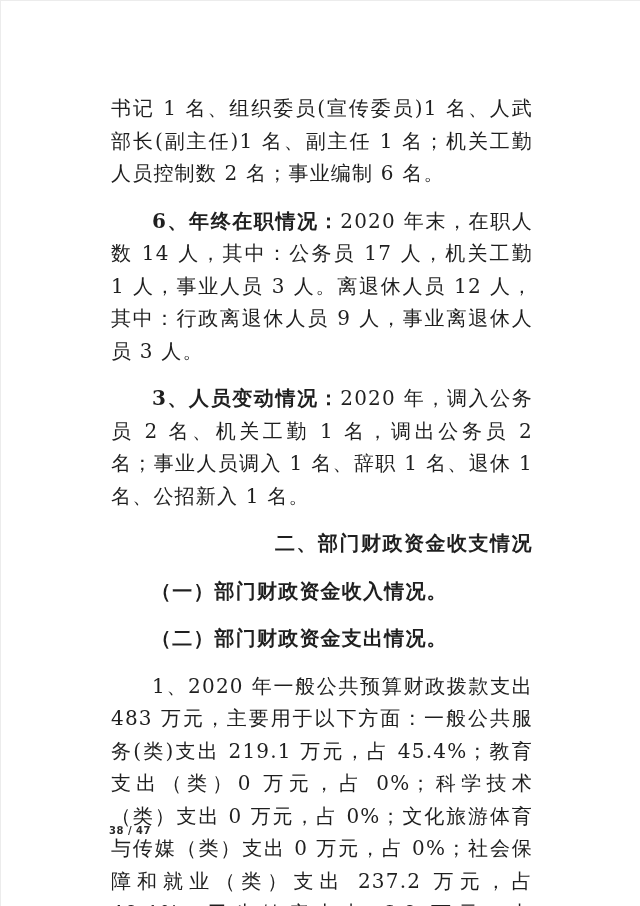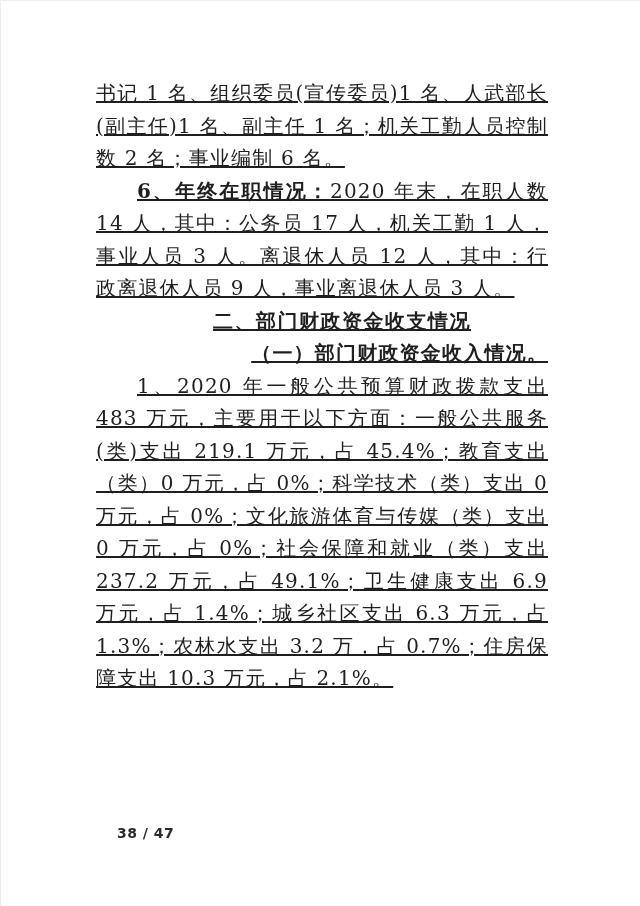--- a/index.html
+++ b/index.html
@@ -24,77 +24,78 @@
     top: 76px;
     width: 452px;
     font-family: "DejaVu Serif", "Liberation Serif", serif;
     font-size: 20px;
     line-height: 32.5px;
     letter-spacing: 1.2px;
     text-align: justify;
     text-justify: inter-ideograph;
   }
   .doc-body p, .doc-body h2, .doc-body h3 {
-    margin: 0;
+    margin: 15px;
     padding: 0;
-    text-decoration: underline;
   }
   .body-text {
     text-indent: 2.05em;
   }
   .no-indent {
     text-indent: 0;
   }
   .lead {
     font-weight: bold;
   }
   .heading-black {
     font-family: "DejaVu Sans", "Liberation Sans", sans-serif;
     font-size: 20px;
     font-weight: bold;
     line-height: 32.5px;
     text-indent: 2em;
     letter-spacing: 1.5px;
-    text-align: center;
+    text-align: right;
   }
   .heading-kai {
     font-family: "DejaVu Serif", "Liberation Serif", serif;
     font-size: 20px;
     font-weight: bold;
     line-height: 32.5px;
     text-indent: 2em;
     letter-spacing: 1.2px;
-    text-align: right;
+    text-align: left;
   }
   .footer {
     position: absolute;
-    left: 116px;
+    left: 108px;
     top: 824px;
     font-family: "DejaVu Sans", "Liberation Sans", sans-serif;
-    font-size: 14px;
+    font-size: 10px;
     font-weight: bold;
     color: #2b2b2b;
     letter-spacing: 0.5px;
   }
 </style>
 </head>
 <body>
 
 <div class="page">
   <div class="doc-body">
 
     <p class="body-text no-indent">书记 1 名、组织委员(宣传委员)1 名、人武部长(副主任)1 名、副主任 1 名；机关工勤人员控制数 2 名；事业编制 6 名。</p>
 
     <p class="body-text"><span class="lead">6、年终在职情况：</span><span>2020 年末，在职人数 14 人，其中：公务员 17 人，机关工勤 1 人，事业人员 3 人。离退休人员 12 人，其中：行政离退休人员 9 人，事业离退休人员 3 人。</span></p>
 
+    <p class="body-text"><span class="lead">3、人员变动情况：</span><span>2020 年，调入公务员 2 名、机关工勤 1 名，调出公务员 2 名；事业人员调入 1 名、辞职 1 名、退休 1 名、公招新入 1 名。</span></p>
 
     <h2 class="heading-black">二、部门财政资金收支情况</h2>
 
     <h3 class="heading-kai">（一）部门财政资金收入情况。</h3>
 
 
+    <h3 class="heading-kai">（二）部门财政资金支出情况。</h3>
 
     <p class="body-text">1、2020 年一般公共预算财政拨款支出 483 万元，主要用于以下方面：一般公共服务(类)支出 219.1 万元，占 45.4%；教育支出（类）0 万元，占 0%；科学技术（类）支出 0 万元，占 0%；文化旅游体育与传媒（类）支出 0 万元，占 0%；社会保障和就业（类）支出 237.2 万元，占 49.1%；卫生健康支出 6.9 万元，占 1.4%；城乡社区支出 6.3 万元，占 1.3%；农林水支出 3.2 万，占 0.7%；住房保障支出 10.3 万元，占 2.1%。</p>
 
   </div>
 
   <div class="footer">38 / 47</div>
 </div>
 
 </body></html>

